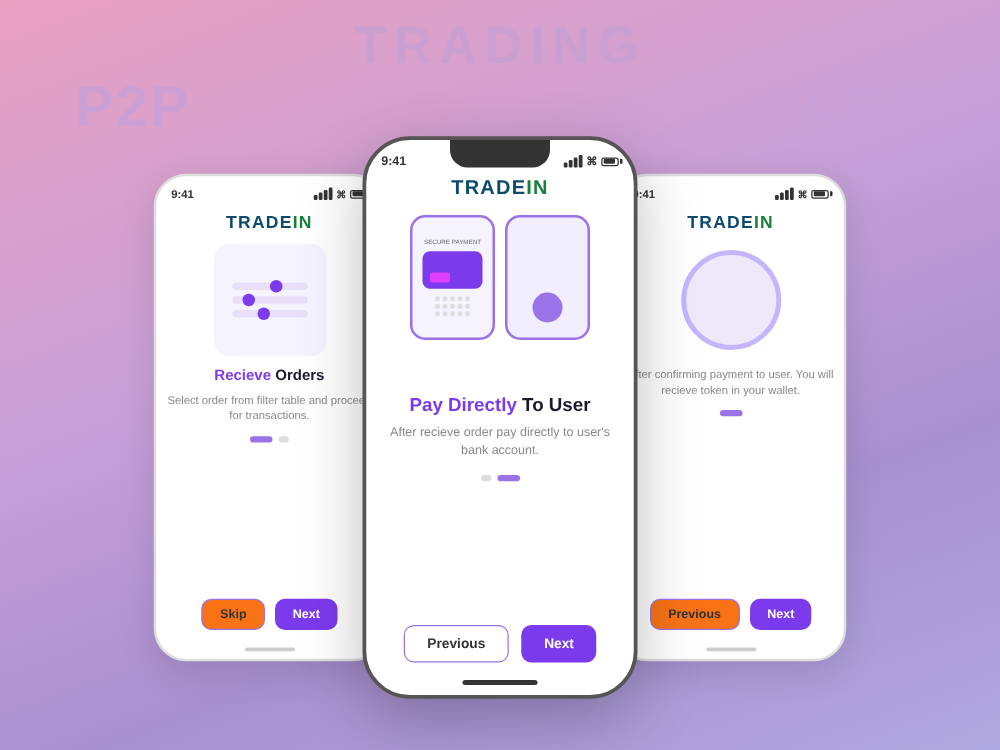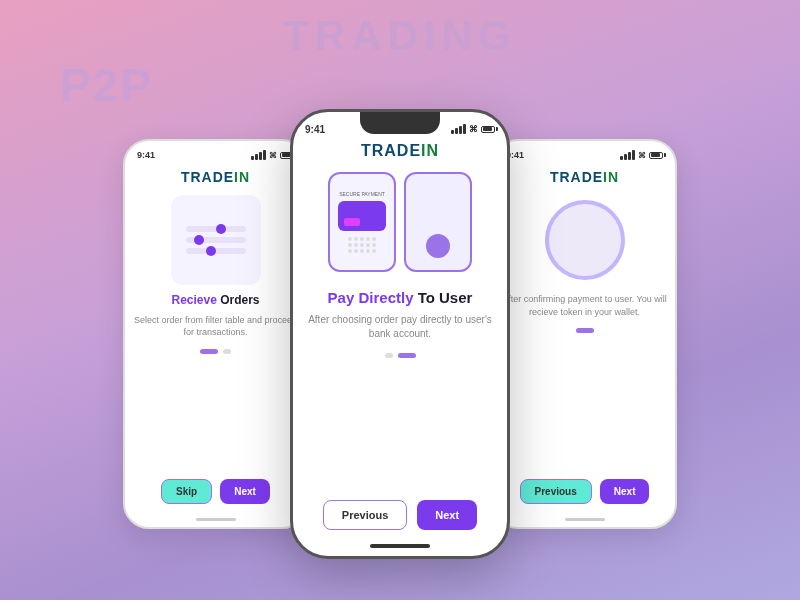--- a/index.html
+++ b/index.html
@@ -340,20 +340,21 @@
     .phone-heading {
       font-size: 12px;
       font-weight: 700;
       color: #1a1a2e;
       margin-bottom: 5px;
       line-height: 1.3;
     }
 
     .phone-heading-center {
       font-size: 15px;
+      margin-top: 27px;
     }
 
     .heading-highlight {
       color: #7c3aed;
     }
 
     .phone-desc {
       font-size: 9px;
       color: #888;
       line-height: 1.4;
@@ -392,21 +393,21 @@
       padding: 0 10px;
       width: 100%;
       justify-content: center;
       flex-shrink: 0;
     }
 
     .btn-skip {
       padding: 6px 14px;
       border: 1.5px solid #9b73e8;
       border-radius: 8px;
-      background: #5eead4;
+      background: #f97316;
       color: #333;
       font-size: 10px;
       font-weight: 600;
       cursor: pointer;
     }
 
     .btn-primary {
       padding: 6px 14px;
       border: none;
       border-radius: 8px;
@@ -577,21 +578,21 @@
       </div>
       <div class="mini-phone mini-phone-right">
         <div class="mini-phone-circle"></div>
       </div>
     </div>
 
     <div class="phone-text-section" style="margin-top:16px">
       <div class="phone-heading phone-heading-center">
         <span class="heading-highlight">Pay Directly</span><span> To User</span>
       </div>
-      <div class="phone-desc phone-desc-center">After choosing order pay directly to user's bank account.</div>
+      <div class="phone-desc phone-desc-center">After recieve order pay directly to user's bank account.</div>
     </div>
 
     <div class="dots-row dots-center" style="margin-top:12px">
       <div class="dot inactive"></div>
       <div class="dot"></div>
     </div>
 
     <div class="phone-buttons" style="gap:10px">
       <button class="btn-previous">Previous</button>
       <button class="btn-primary">Next</button>

